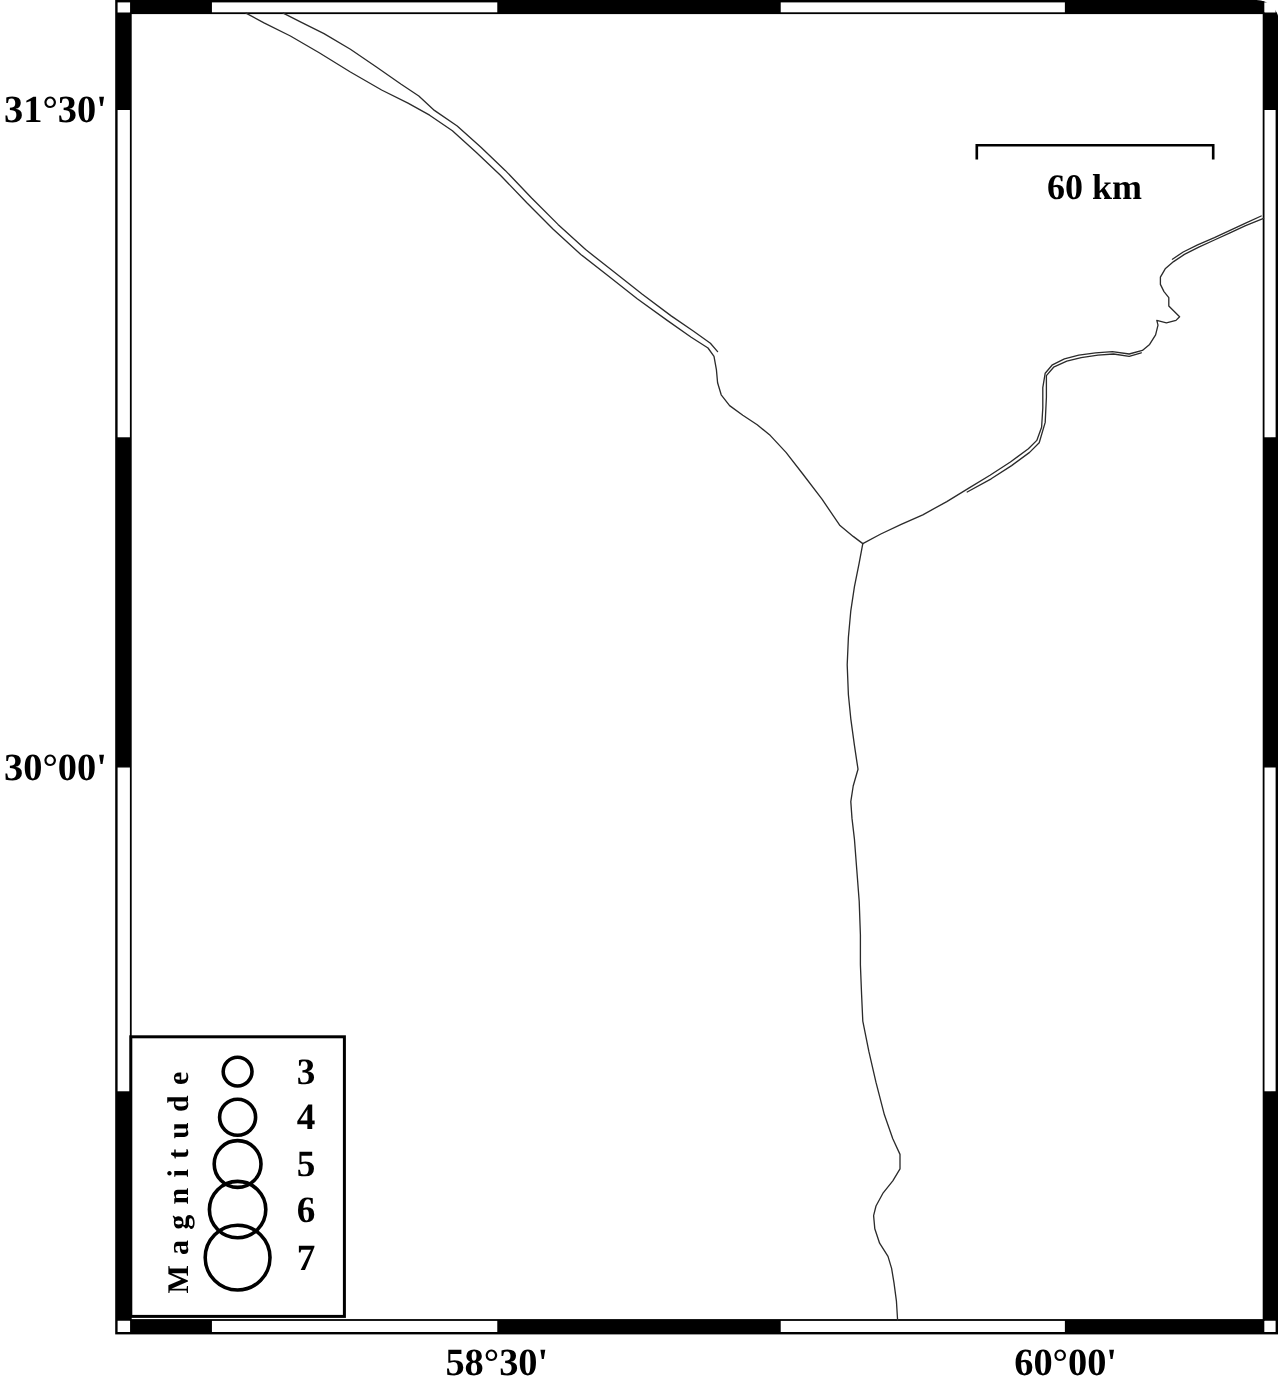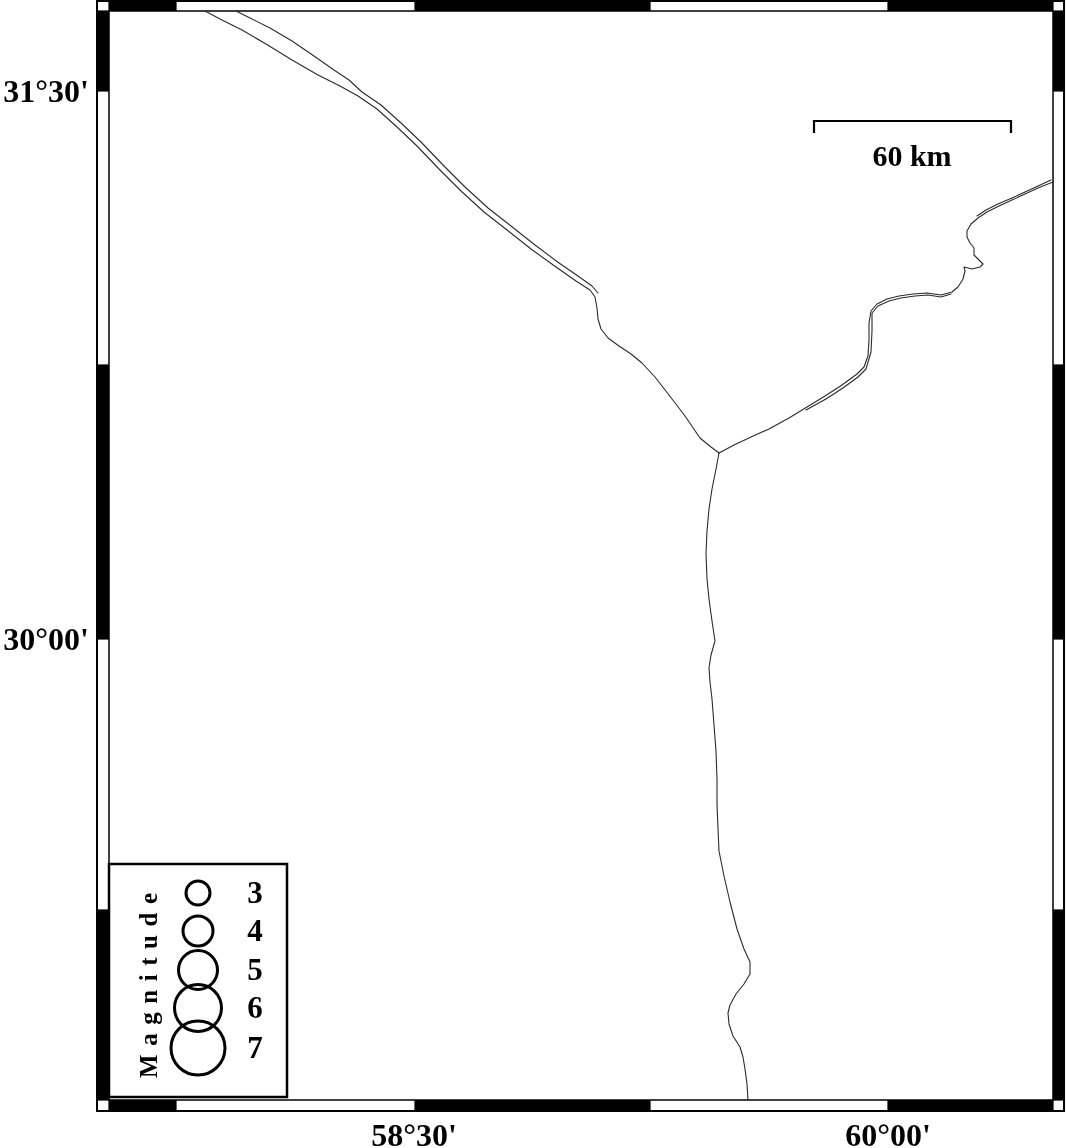--- a/index.html
+++ b/index.html
@@ -2,20 +2,21 @@
 <html><head>
 <meta charset="utf-8">
 <style>
   html,body{margin:0;padding:0;background:#fff;}
   .stage{
     position:relative;
     width:1066px;height:1148px;
     background:#ffffff;
     font-family:"Liberation Serif","DejaVu Serif",serif;
     overflow:hidden;
+    border-radius:19px;
   }
   svg text{
     font-family:"Liberation Serif","DejaVu Serif",serif;
     font-weight:bold;
     fill:#000;
   }
   text.axis{font-size:32px;}
   text.scalebar{font-size:30px;}
   text.legnum{font-size:31px;}
   text.legtitle{font-size:25px;letter-spacing:5px;}

